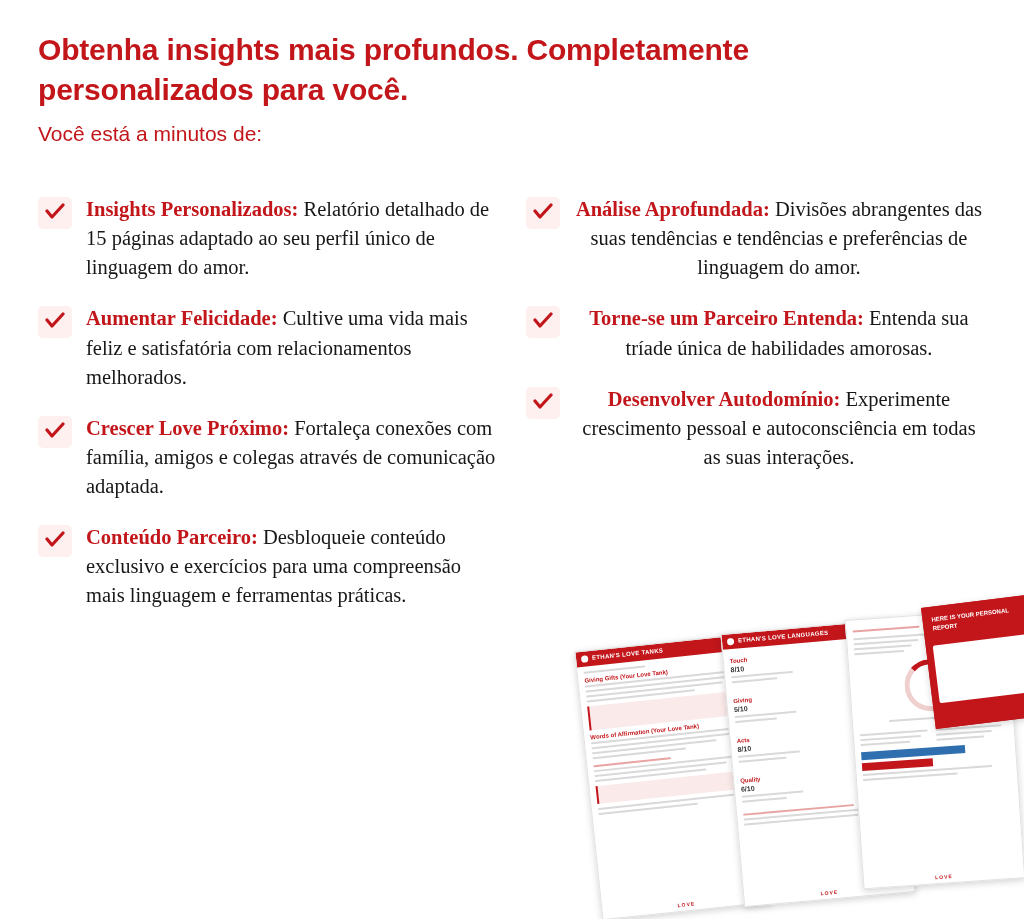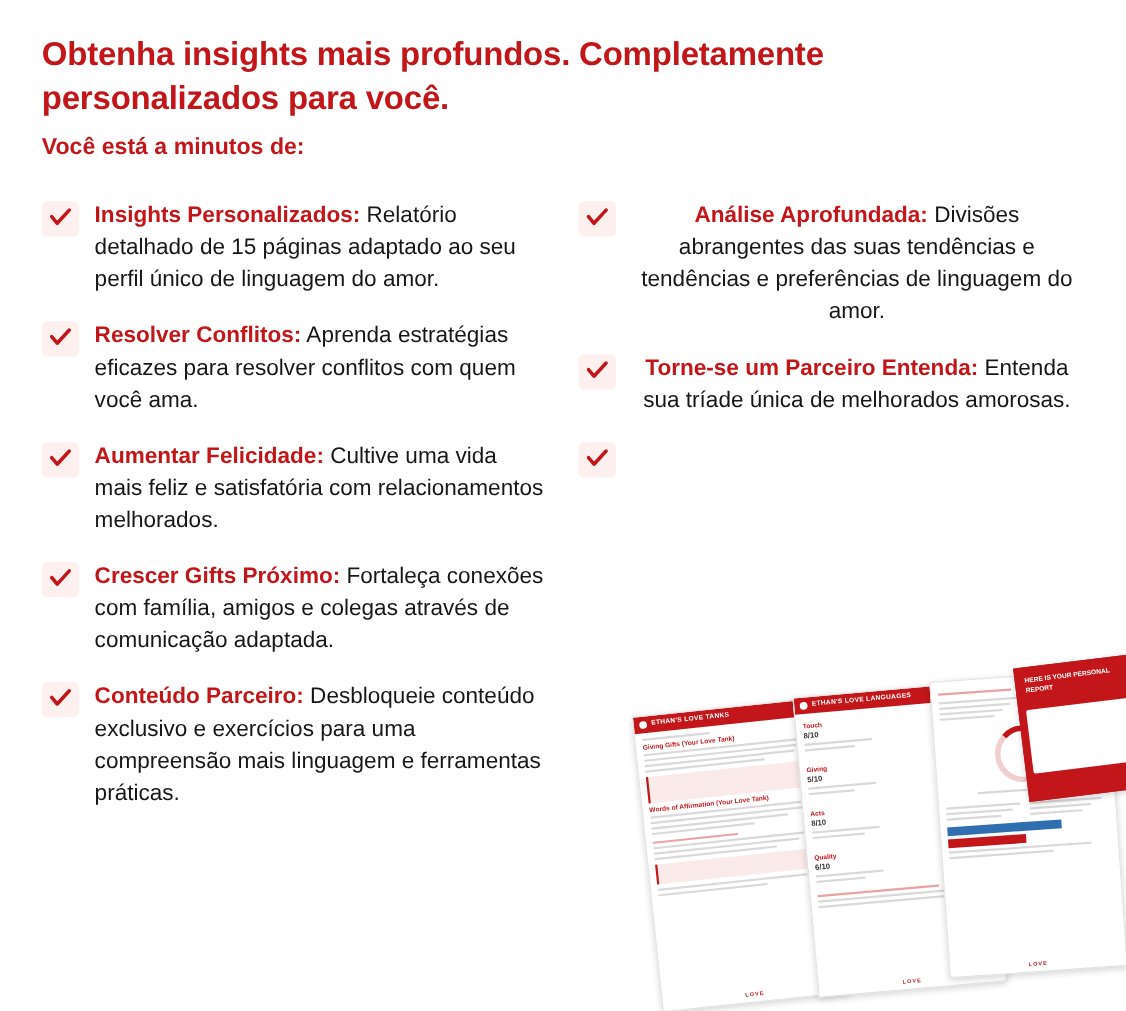--- a/index.html
+++ b/index.html
@@ -30,29 +30,30 @@
     font-weight: bold;
     line-height: 1.33;
     letter-spacing: -0.2px;
     max-width: 830px;
     margin: 0 0 4px 0;
   }
 
   .subhead {
     color: #c2161b;
     font-size: 21px;
-    font-weight: bold;
+    font-weight: normal;
     line-height: 1.3;
     margin: 10px 0 0 0;
   }
 
   .columns {
     display: flex;
     gap: 18px;
-    margin-top: 34px;
+    margin-top: 48px;
+    font-family: Liberation Serif, serif;
   }
   .col {
     width: 470px;
     flex: 0 0 auto;
   }
   .col-right {
     width: 470px;
     text-align: center;
   }
 
@@ -200,50 +201,40 @@
         <div class="check-box">
           <svg width="20" height="18" viewBox="0 0 20 18">
               <path d="M2 8 L7 14 L18 2" stroke="#c2161b" stroke-width="3.2" fill="none" stroke-linecap="round" stroke-linejoin="round"></path>
             </svg>
         </div>
         <div class="benefit-text">
           <span class="title">Insights Personalizados:</span><span> Relatório detalhado de 15 páginas adaptado ao seu perfil único de linguagem do amor.</span>
         </div>
       </div>
 
-      <div class="benefit">
-        <div class="check-box">
-          <svg width="20" height="18" viewBox="0 0 20 18">
-              <path d="M2 8 L7 14 L18 2" stroke="#c2161b" stroke-width="3.2" fill="none" stroke-linecap="round" stroke-linejoin="round"></path>
-            </svg>
-        </div>
-        <div class="benefit-text">
-          <span class="title">Resolver Conflitos:</span><span> Aprenda estratégias eficazes para resolver conflitos com quem você ama.</span>
-        </div>
-      </div>
 
       <div class="benefit">
         <div class="check-box">
           <svg width="20" height="18" viewBox="0 0 20 18">
               <path d="M2 8 L7 14 L18 2" stroke="#c2161b" stroke-width="3.2" fill="none" stroke-linecap="round" stroke-linejoin="round"></path>
             </svg>
         </div>
         <div class="benefit-text">
           <span class="title">Aumentar Felicidade:</span><span> Cultive uma vida mais feliz e satisfatória com relacionamentos melhorados.</span>
         </div>
       </div>
 
       <div class="benefit">
         <div class="check-box">
           <svg width="20" height="18" viewBox="0 0 20 18">
               <path d="M2 8 L7 14 L18 2" stroke="#c2161b" stroke-width="3.2" fill="none" stroke-linecap="round" stroke-linejoin="round"></path>
             </svg>
         </div>
         <div class="benefit-text">
-          <span class="title">Crescer Gifts Próximo:</span><span> Fortaleça conexões com família, amigos e colegas através de comunicação adaptada.</span>
+          <span class="title">Crescer Love Próximo:</span><span> Fortaleça conexões com família, amigos e colegas através de comunicação adaptada.</span>
         </div>
       </div>
 
       <div class="benefit">
         <div class="check-box">
           <svg width="20" height="18" viewBox="0 0 20 18">
               <path d="M2 8 L7 14 L18 2" stroke="#c2161b" stroke-width="3.2" fill="none" stroke-linecap="round" stroke-linejoin="round"></path>
             </svg>
         </div>
         <div class="benefit-text">
@@ -266,29 +257,32 @@
         </div>
       </div>
 
       <div class="benefit">
         <div class="check-box">
           <svg width="20" height="18" viewBox="0 0 20 18">
               <path d="M2 8 L7 14 L18 2" stroke="#c2161b" stroke-width="3.2" fill="none" stroke-linecap="round" stroke-linejoin="round"></path>
             </svg>
         </div>
         <div class="benefit-text">
-          <span class="title">Torne-se um Parceiro Entenda:</span><span> Entenda sua tríade única de melhorados amorosas.</span>
-        </div>
-      </div>
-
-      <div class="benefit">
-        <div class="check-box">
-          <svg width="20" height="18" viewBox="0 0 20 18">
-              <path d="M2 8 L7 14 L18 2" stroke="#c2161b" stroke-width="3.2" fill="none" stroke-linecap="round" stroke-linejoin="round"></path>
-            </svg>
+          <span class="title">Torne-se um Parceiro Entenda:</span><span> Entenda sua tríade única de habilidades amorosas.</span>
+        </div>
+      </div>
+
+      <div class="benefit">
+        <div class="check-box">
+          <svg width="20" height="18" viewBox="0 0 20 18">
+              <path d="M2 8 L7 14 L18 2" stroke="#c2161b" stroke-width="3.2" fill="none" stroke-linecap="round" stroke-linejoin="round"></path>
+            </svg>
+        </div>
+        <div class="benefit-text">
+          <span class="title">Desenvolver Autodomínio:</span><span> Experimente crescimento pessoal e autoconsciência em todas as suas interações.</span>
         </div>
       </div>
 
     </div>
   </div>
 
   <div class="collage">
 
     <div class="sheet sheet-1">
       <div class="hdr">ETHAN'S LOVE TANKS</div>

